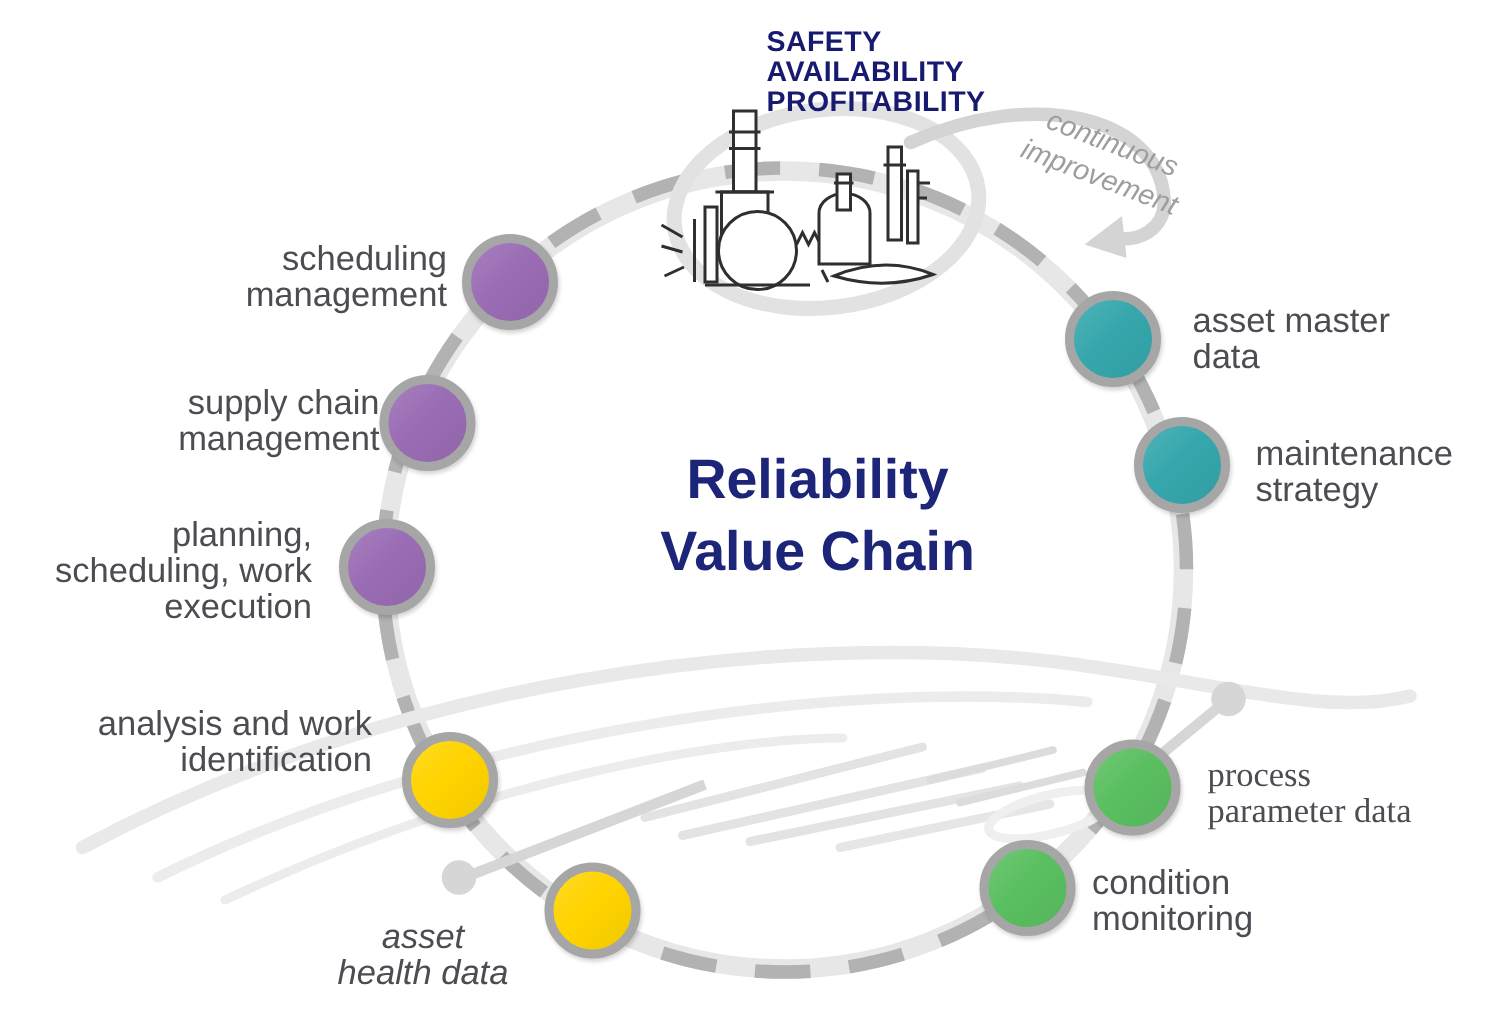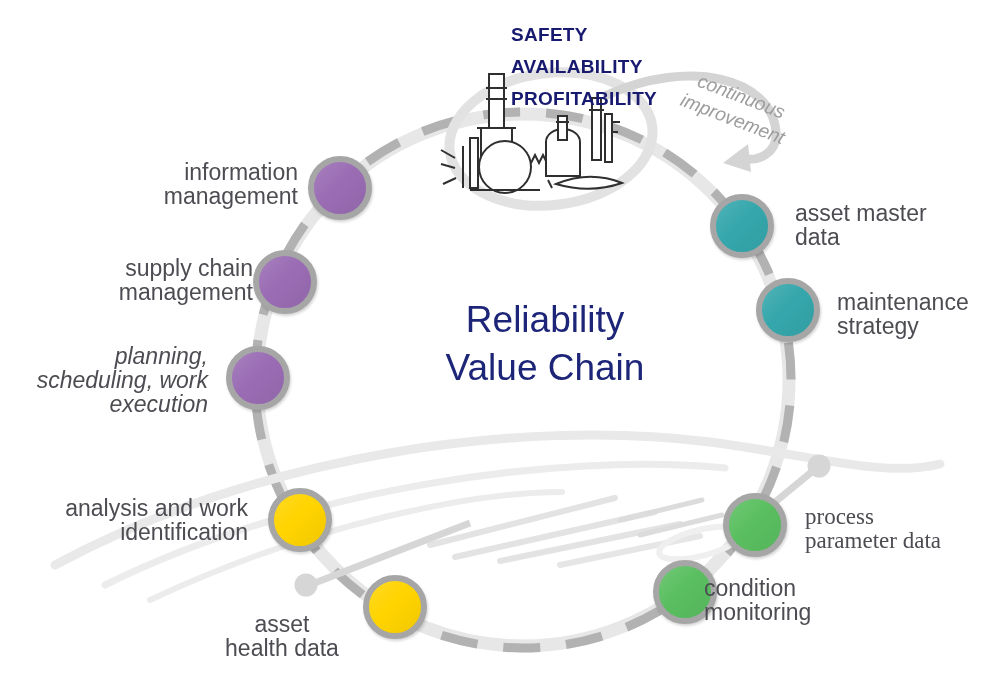--- a/index.html
+++ b/index.html
@@ -20,26 +20,26 @@
     border:6px solid #a6a6a6;
     box-shadow:1px 2px 3px rgba(0,0,0,.18);
     background-image:linear-gradient(135deg, rgba(255,255,255,.14) 0%, rgba(255,255,255,0) 45%, rgba(0,0,0,.06) 100%);
   }
   .node--purple{background-color:#9a6cb4;}
   .node--teal{background-color:#35a7ac;}
   .node--green{background-color:#5abf60;}
   .node--yellow{background-color:#ffd400;}
   .title{
     position:absolute;left:330px;top:296px;width:430px;text-align:center;
-    color:#1c2577;font-size:37px;font-weight:normal;line-height:48px;
+    color:#1c2577;font-size:37px;font-weight:bold;line-height:48px;
     white-space:pre-line;
   }
   .goals{
     position:absolute;left:511px;top:19px;
-    color:#171a6e;font-size:19px;font-weight:bold;line-height:32px;
+    color:#171a6e;font-size:19px;font-weight:bold;line-height:20px;
     letter-spacing:.3px;white-space:pre-line;
   }
   .annotation{
     position:absolute;left:652px;top:84px;width:170px;text-align:center;
     color:#9d9d9d;font-size:19px;font-style:italic;line-height:1.25;
     transform:rotate(21deg);white-space:pre-line;
   }
 </style>
 </head>
 <body>
@@ -134,27 +134,27 @@
   <div class="node node--purple" style="left:226px;top:346px;"></div>
   <div class="node node--purple" style="left:253px;top:250px;"></div>
   <div class="node node--purple" style="left:308px;top:156px;"></div>
 
   <div class="label label--left" style="left:795px;top:202px;">asset master
 data</div>
   <div class="label label--left" style="left:837px;top:291px;">maintenance
 strategy</div>
   <div class="label label--left" style="left:805px;top:505px;font-family:Liberation Serif, serif;">process
 parameter data</div>
-  <div class="label label--left" style="left:704px;top:577px;">condition
+  <div class="label label--left" style="left:728px;top:577px;">condition
 monitoring</div>
-  <div class="label label--center" style="left:222px;top:613px;width:120px;">asset
+  <div class="label label--center" style="left:222px;top:613px;width:120px;font-style:italic;">asset
 health data</div>
-  <div class="label label--right" style="right:752px;top:497px;">analysis and work
+  <div class="label label--right" style="right:752px;top:471px;">analysis and work
 identification</div>
-  <div class="label label--right" style="right:792px;top:345px;font-style:italic;">planning,
+  <div class="label label--right" style="right:792px;top:345px;">planning,
 scheduling, work
 execution</div>
   <div class="label label--right" style="right:747px;top:257px;">supply chain
 management</div>
-  <div class="label label--right" style="right:702px;top:161px;">information
+  <div class="label label--right" style="right:702px;top:161px;">scheduling
 management</div>
 
 </div>
 
 </body></html>

